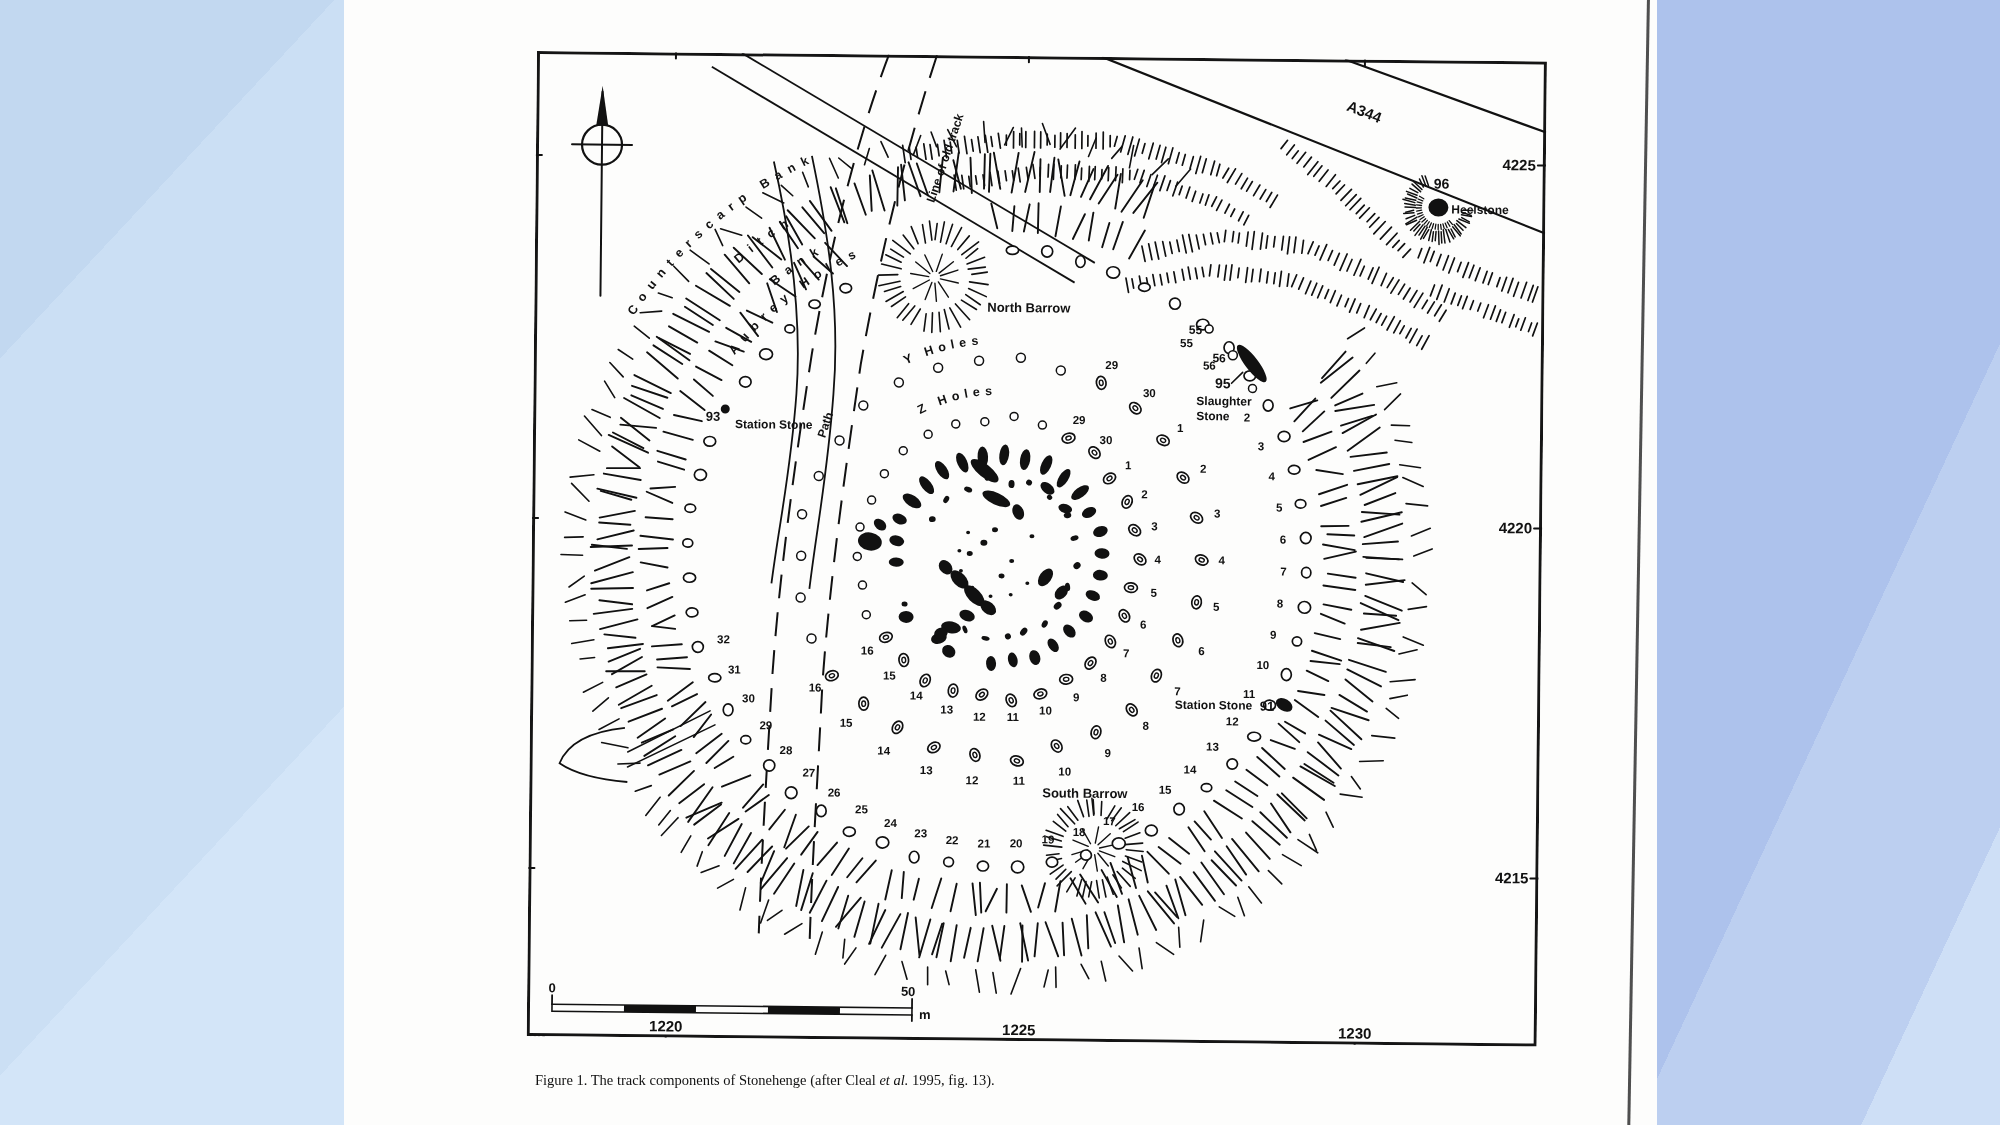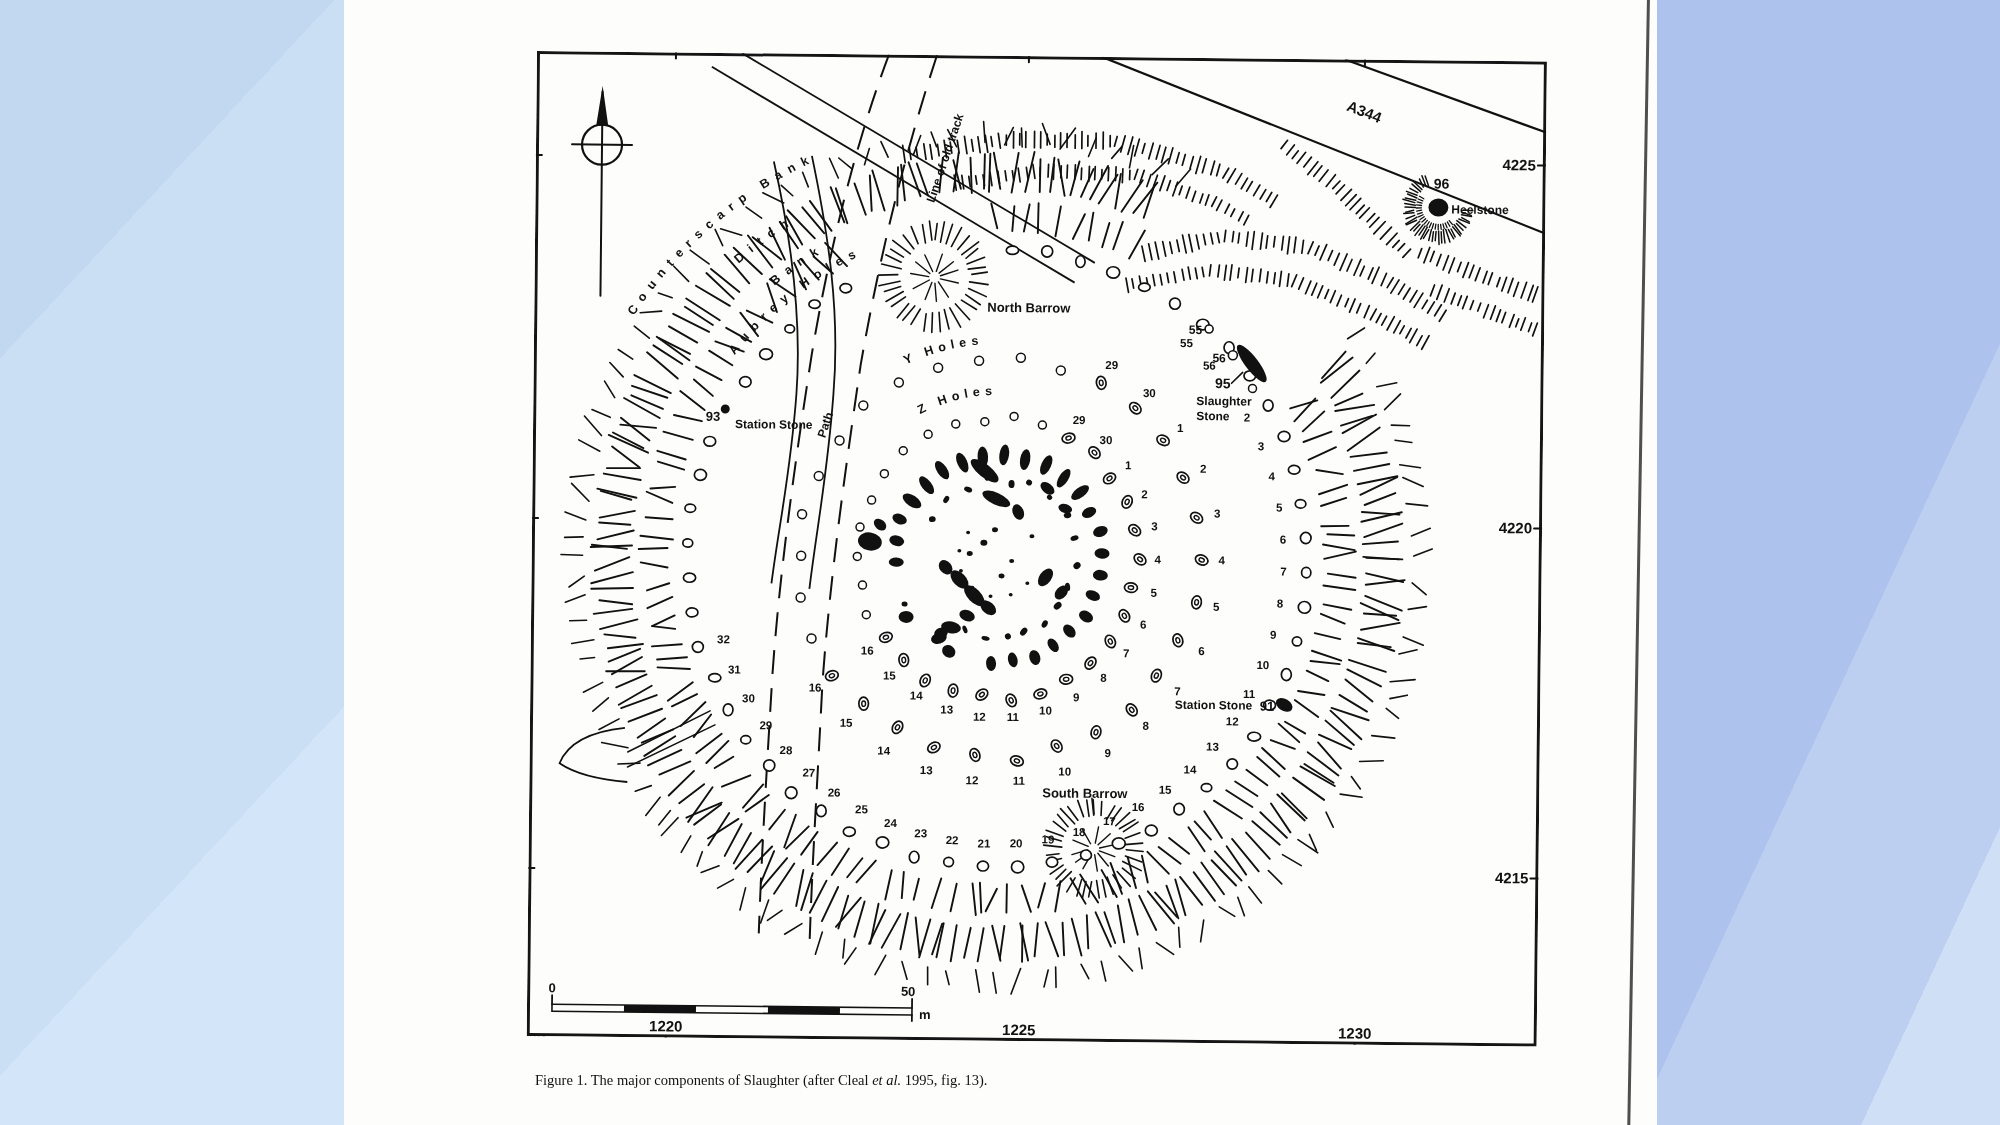--- a/index.html
+++ b/index.html
@@ -1260,14 +1260,14 @@
           <text x="668" y="276" font-size="12" font-weight="bold" text-anchor="end" letter-spacing="0">55</text>
           <circle cx="675" cy="271" r="4" fill="#fff" stroke="#111" stroke-width="1.6"></circle>
           <text x="692" y="304" font-size="12" font-weight="bold" text-anchor="end" letter-spacing="0">56</text>
           <circle cx="699" cy="297" r="4.5" fill="#fff" stroke="#111" stroke-width="1.6"></circle>
           <text x="906" y="128" font-size="14" font-weight="bold" text-anchor="middle" letter-spacing="0">96</text>
           <text x="916" y="153" font-size="12" font-weight="bold" text-anchor="start" letter-spacing="0">Heelstone</text>
         </g>
       </svg>
   </div>
 
-  <div class="caption"><b>Figure 1.</b><span> The major components of Slaughter (after Cleal </span><i>et al.</i><span> 1995, fig. 13).</span></div>
+  <div class="caption"><b>Figure 1.</b><span> The track components of Stonehenge (after Cleal </span><i>et al.</i><span> 1995, fig. 13).</span></div>
 </div>
 
 </body></html>

